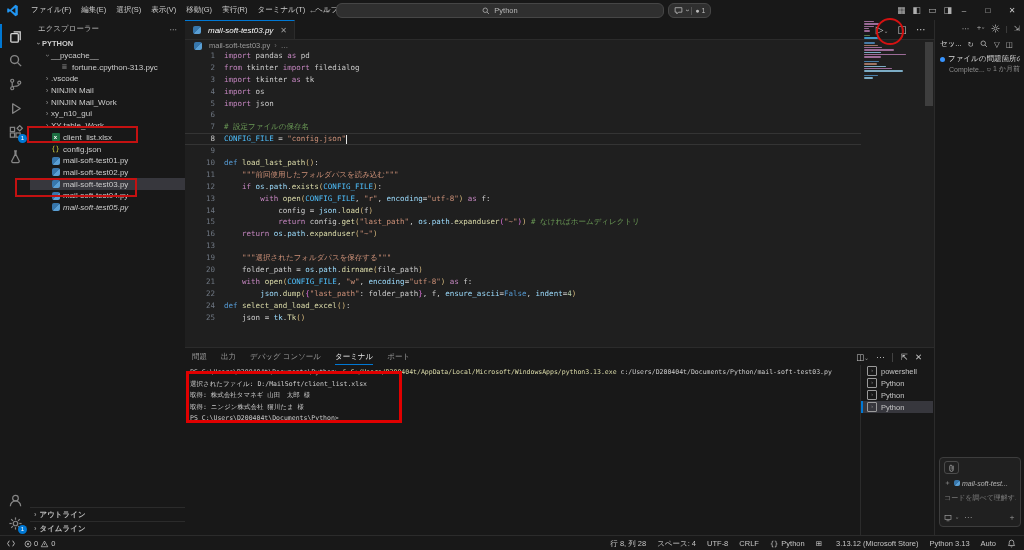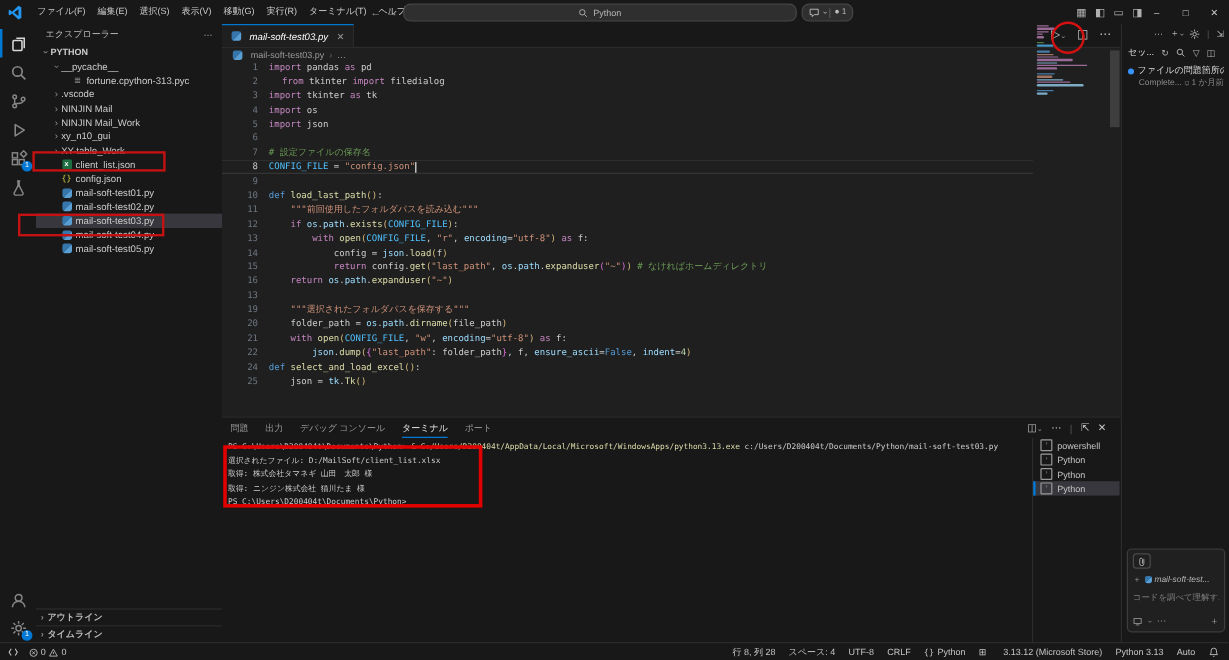--- a/index.html
+++ b/index.html
@@ -282,21 +282,21 @@
         </div>
         <div class="tree-row" style="padding-left: 13px;">
           <span class="chev">›</span>
           <span>XY-table_Work</span>
         </div>
         <div class="tree-row" style="padding-left: 13px;">
           <span class="chev"> </span>
           <span class="ficon">
             <span class="icon-xlsx">x</span>
           </span>
-          <span>client_list.json</span>
+          <span>client_list.xlsx</span>
         </div>
         <div class="tree-row" style="padding-left: 13px;">
           <span class="chev"> </span>
           <span class="ficon">
             <span class="icon-json">{}</span>
           </span>
           <span>config.json</span>
         </div>
         <div class="tree-row" style="padding-left: 13px;">
           <span class="chev"> </span>
@@ -319,21 +319,21 @@
           </span>
           <span>mail-soft-test03.py</span>
         </div>
         <div class="tree-row" style="padding-left: 13px;">
           <span class="chev"> </span>
           <span class="ficon">
             <span class="icon-py"></span>
           </span>
           <span>mail-soft-test04.py</span>
         </div>
-        <div class="tree-row" style="padding-left: 13px;">
+        <div class="tree-row" style="padding-left: 13px; font-style: italic;">
           <span class="chev"> </span>
           <span class="ficon">
             <span class="icon-py"></span>
           </span>
           <span>mail-soft-test05.py</span>
         </div>
       </div>
     <div id="sidebar-bottom">
         <div class="side-sec">
           <span class="chev" style="color:#8a8a8a">›</span>
@@ -369,21 +369,21 @@
       <span style="color:#6a6a6a">›</span>
       <span>…</span>
     </div>
     <div id="codearea">
         <div class="code-line">
           <span class="ln">1</span>
           <span class="lc"><span style="color: rgb(197, 134, 192);">import</span><span style="color: rgb(204, 204, 204);"> pandas </span><span style="color: rgb(197, 134, 192);">as</span><span style="color: rgb(204, 204, 204);"> pd</span></span>
         </div>
         <div class="code-line">
           <span class="ln">2</span>
-          <span class="lc"><span style="color: rgb(197, 134, 192); margin-left: 11px;">from</span><span style="color: rgb(204, 204, 204);"> tkinter </span><span style="color: rgb(197, 134, 192);">import</span><span style="color: rgb(204, 204, 204);"> filedialog</span></span>
+          <span class="lc"><span style="color: rgb(197, 134, 192);">from</span><span style="color: rgb(204, 204, 204);"> tkinter </span><span style="color: rgb(197, 134, 192);">import</span><span style="color: rgb(204, 204, 204);"> filedialog</span></span>
         </div>
         <div class="code-line">
           <span class="ln">3</span>
           <span class="lc"><span style="color: rgb(197, 134, 192);">import</span><span style="color: rgb(204, 204, 204);"> tkinter </span><span style="color: rgb(197, 134, 192);">as</span><span style="color: rgb(204, 204, 204);"> tk</span></span>
         </div>
         <div class="code-line">
           <span class="ln">4</span>
           <span class="lc"><span style="color: rgb(197, 134, 192);">import</span><span style="color: rgb(204, 204, 204);"> os</span></span>
         </div>
         <div class="code-line">

